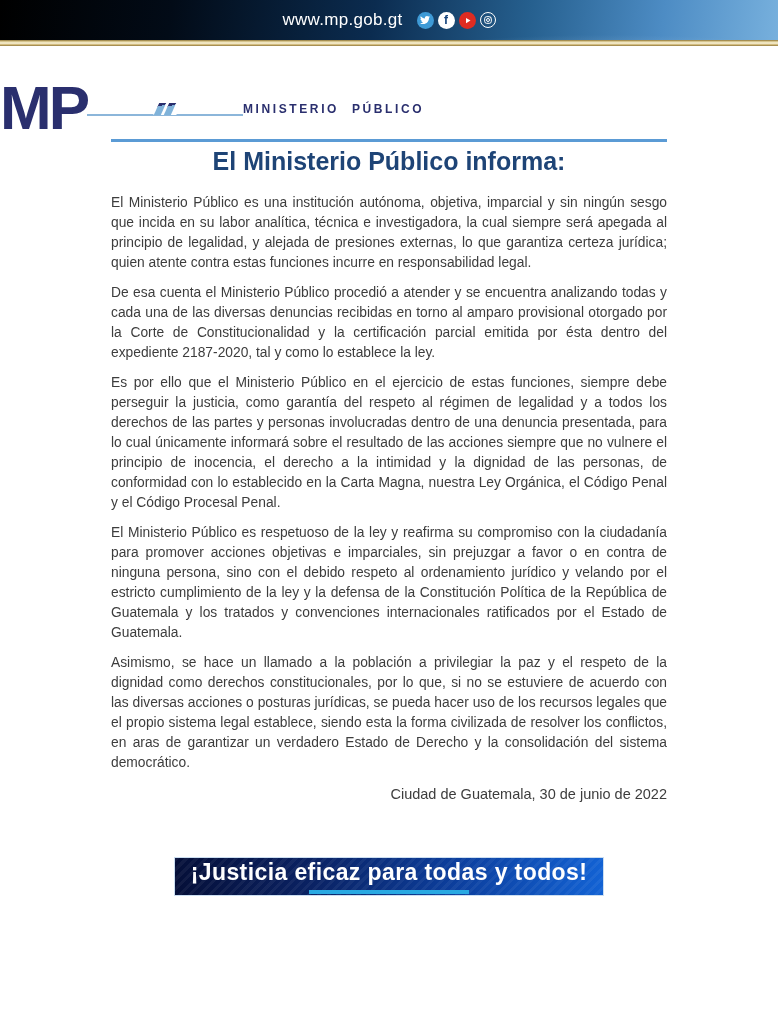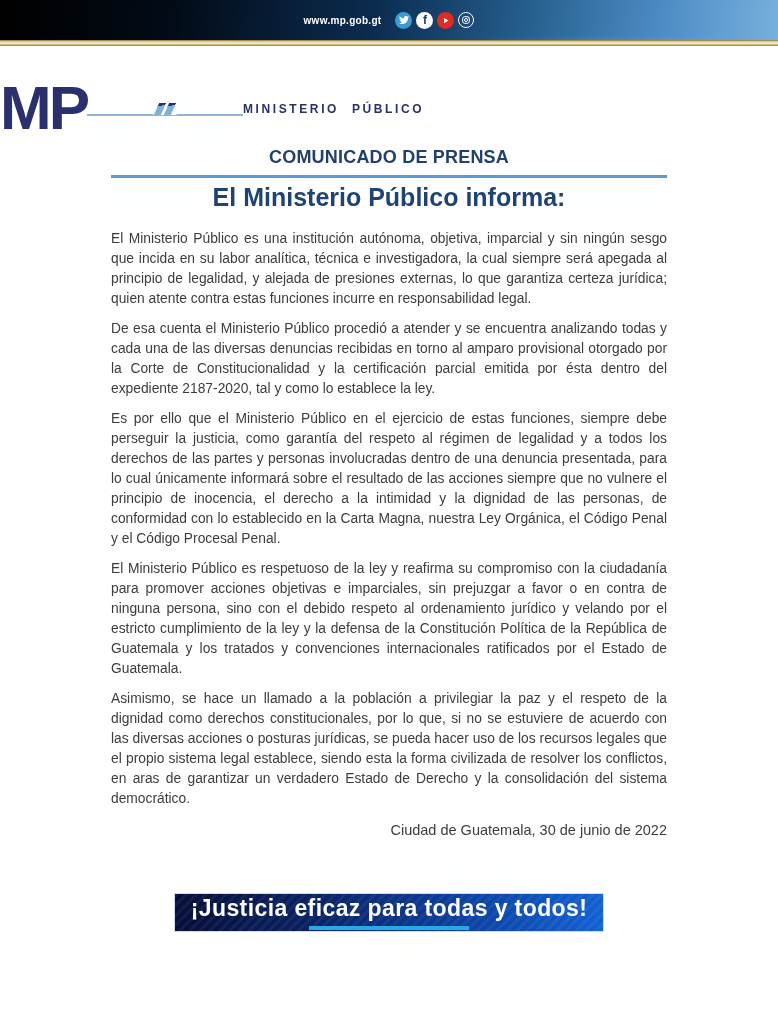--- a/index.html
+++ b/index.html
@@ -10,21 +10,21 @@
   
   .topbar{
     height:40px;position:relative;
     background:linear-gradient(97deg,#000000 0%,#020b17 22%,#0b2c50 48%,#26608f 68%,#4d8cc4 85%,#77b0dd 100%);
     display:flex;align-items:center;justify-content:center;gap:14px;
   }
   .topbar::after{
     content:"";position:absolute;inset:0;pointer-events:none;
     background:radial-gradient(55% 130% at 78% 165%,rgba(195,224,246,.45) 0%,rgba(195,224,246,0) 60%);
   }
-  .topbar-url{color:#ffffff;font-size:10px;font-weight:bold;letter-spacing:.3px;z-index:1;cursor:pointer;}
+  .topbar-url{color:#ffffff;font-size:17px;font-weight:normal;letter-spacing:.3px;z-index:1;cursor:pointer;}
   .social{display:flex;gap:4px;z-index:1;}
   .sicon{width:17px;height:17px;border-radius:50%;display:flex;align-items:center;justify-content:center;cursor:pointer;}
   .sicon.twitter{background:#3e9ad6;}
   .sicon.facebook{background:#ffffff;color:#14437c;font-weight:bold;font-size:12px;line-height:1;}
   .sicon.youtube{background:#df2c22;}
   .sicon.instagram{background:transparent;border:1.5px solid #ffffff;width:14px;height:14px;}
   .goldline{
     height:6px;
     background:linear-gradient(180deg,#8d7436 0%,#e3d49e 30%,#faf4dc 52%,#d3bd80 75%,#93793c 100%);
   }
@@ -105,21 +105,20 @@
       <span class="rule"></span>
       <span class="logo-flag">
           <i></i>
           <i></i>
         </span>
     </div>
     <div class="logo-name">MINISTERIO PÚBLICO</div>
   </div>
 
   <div class="content">
-    <div class="kicker">COMUNICADO DE PRENSA</div>
     <div class="blue-rule"></div>
     <div class="doc-title">El Ministerio Público informa:</div>
 
     <div class="body-text">
       <p>El Ministerio Público es una institución autónoma, objetiva, imparcial y sin ningún sesgo que incida en su labor analítica, técnica e investigadora, la cual siempre será apegada al principio de legalidad, y alejada de presiones externas, lo que garantiza certeza jurídica; quien atente contra estas funciones incurre en responsabilidad legal.</p>
       <p>De esa cuenta el Ministerio Público procedió a atender y se encuentra analizando todas y cada una de las diversas denuncias recibidas en torno al amparo provisional otorgado por la Corte de Constitucionalidad y la certificación parcial emitida por ésta dentro del expediente 2187-2020, tal y como lo establece la ley.</p>
       <p>Es por ello que el Ministerio Público en el ejercicio de estas funciones, siempre debe perseguir la justicia, como garantía del respeto al régimen de legalidad y a todos los derechos de las partes y personas involucradas dentro de una denuncia presentada, para lo cual únicamente informará sobre el resultado de las acciones siempre que no vulnere el principio de inocencia, el derecho a la intimidad y la dignidad de las personas, de conformidad con lo establecido en la Carta Magna, nuestra Ley Orgánica, el Código Penal y el Código Procesal Penal.</p>
       <p>El Ministerio Público es respetuoso de la ley y reafirma su compromiso con la ciudadanía para promover acciones objetivas e imparciales, sin prejuzgar a favor o en contra de ninguna persona, sino con el debido respeto al ordenamiento jurídico y velando por el estricto cumplimiento de la ley y la defensa de la Constitución Política de la República de Guatemala y los tratados y convenciones internacionales ratificados por el Estado de Guatemala.</p>
       <p>Asimismo, se hace un llamado a la población a privilegiar la paz y el respeto de la dignidad como derechos constitucionales, por lo que, si no se estuviere de acuerdo con las diversas acciones o posturas jurídicas, se pueda hacer uso de los recursos legales que el propio sistema legal establece, siendo esta la forma civilizada de resolver los conflictos, en aras de garantizar un verdadero Estado de Derecho y la consolidación del sistema democrático.</p>
     </div>

